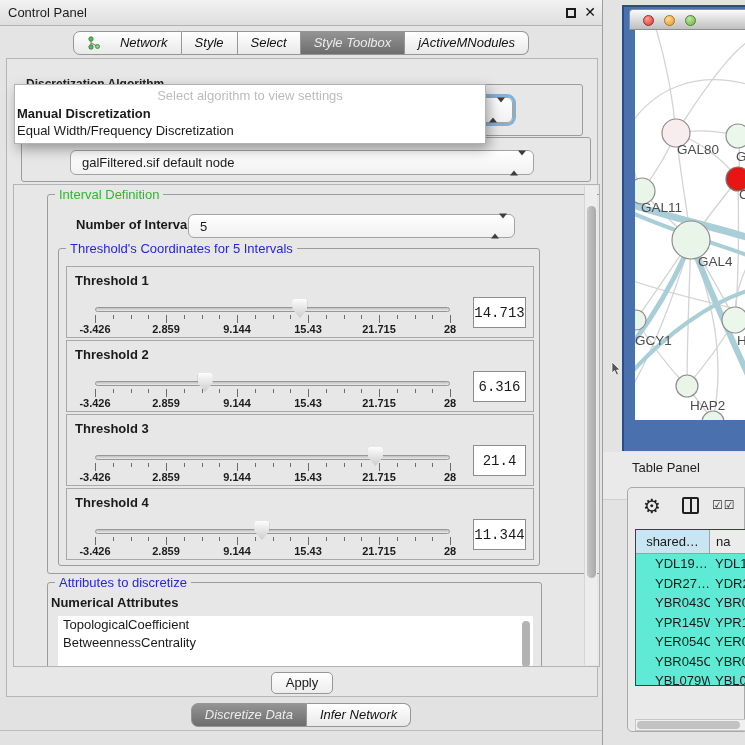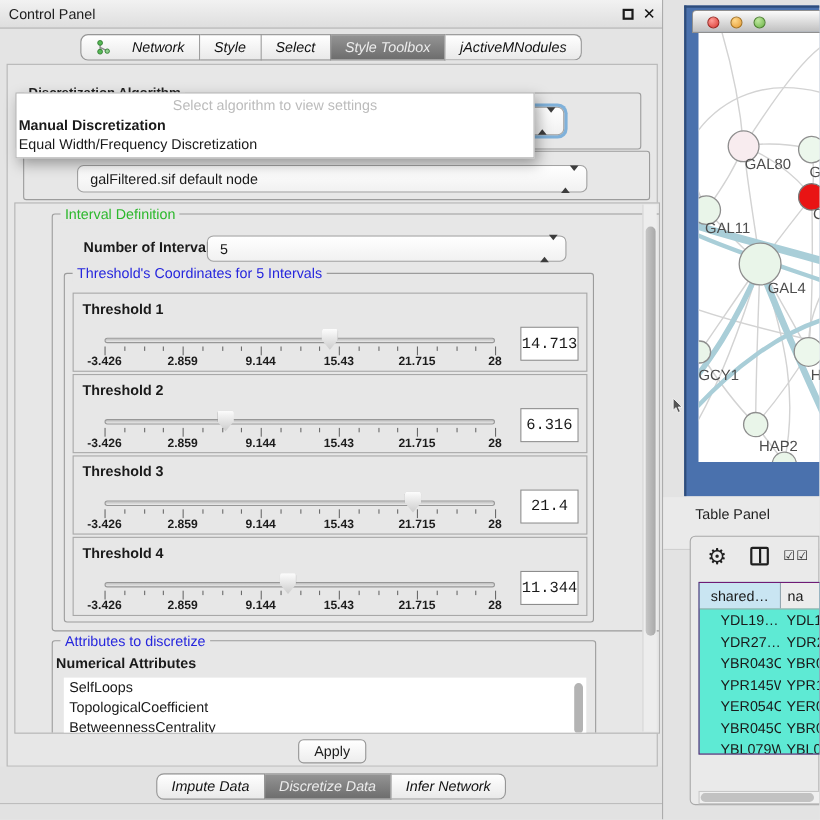--- a/index.html
+++ b/index.html
@@ -364,41 +364,37 @@
           <div class="t-value">11.344</div>
         </div>
       </div>
     </div>
 
     <div class="group attr-group">
       <span class="group-title gt-blue">Attributes to discretize</span>
       <span class="attr-subtitle">Numerical Attributes</span>
       <div class="listbox">
         <div class="list-items">
-            <div class="list-item">SelfLoops</div>
             <div class="list-item">TopologicalCoefficient</div>
             <div class="list-item">BetweennessCentrality</div>
           </div>
         <div class="list-scrollbar"></div>
       </div>
     </div>
 
     <div class="v-scrollbar">
       <div class="v-thumb"></div>
     </div>
   </div>
 
   <div class="apply-button">Apply</div>
 </div>
 
 <div class="bottom-strip"></div>
 <div class="tabstrip bottom">
-  <div class="tab">
-    <span>Impute Data</span>
-  </div>
   <div class="tab selected">
     <span>Discretize Data</span>
   </div>
   <div class="tab">
     <span>Infer Network</span>
   </div>
 </div>
 <div class="bottom-line"></div>
 <div class="divider-v"></div>
 

